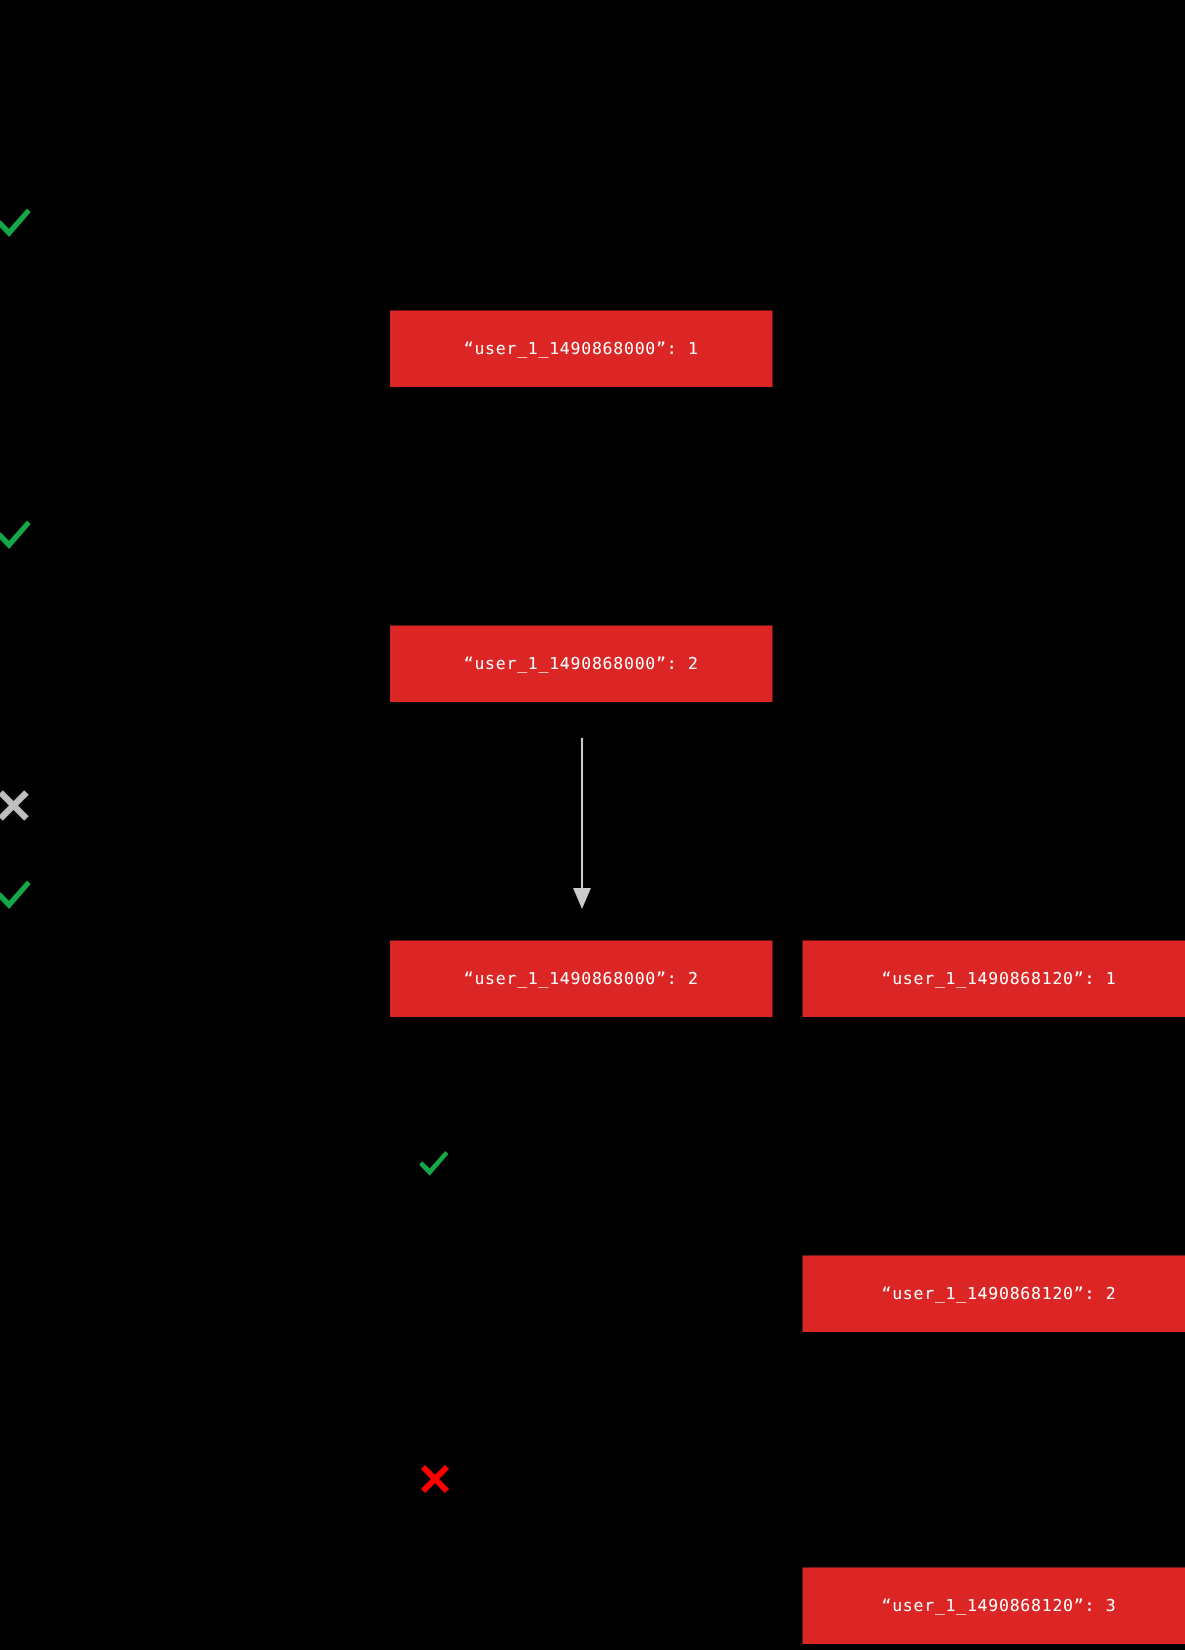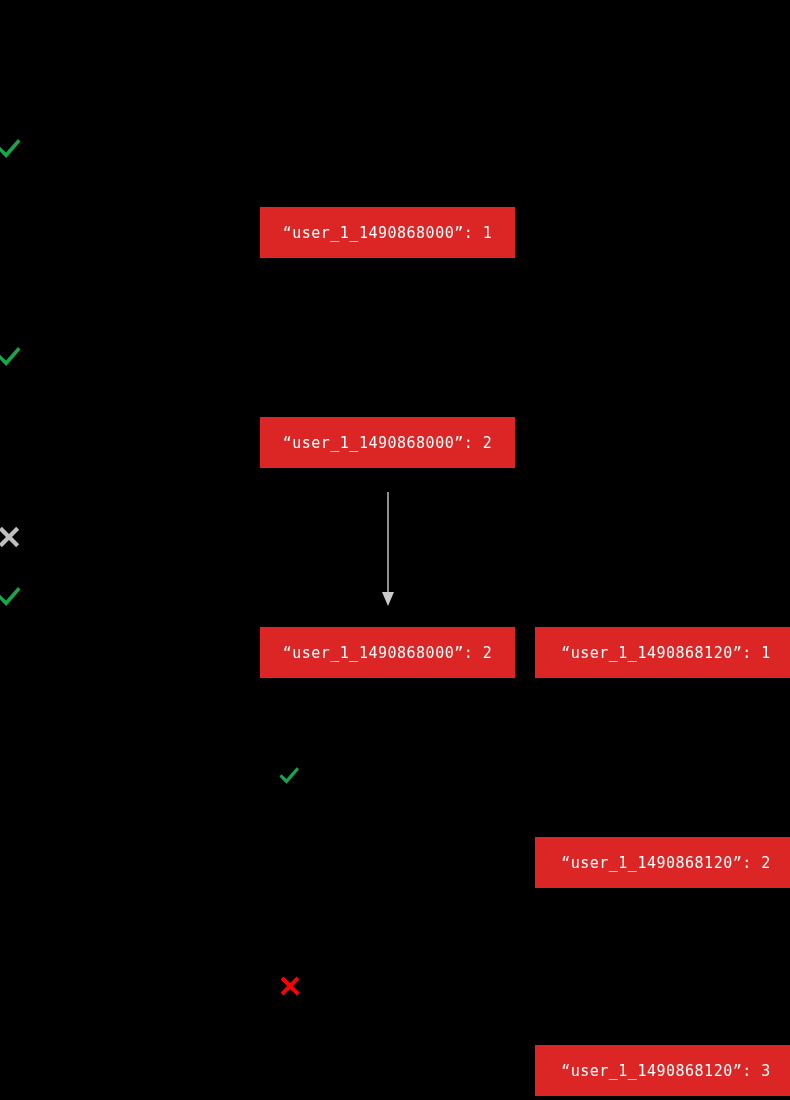--- a/index.html
+++ b/index.html
@@ -13,21 +13,21 @@
     height: 1100px;
     background: #000000;
     overflow: hidden;
     font-family: "DejaVu Sans Mono", "Liberation Mono", monospace;
   }
   .kv-box {
     position: absolute;
     background: #DC2626;
     color: #FFFFFF;
     font-family: "DejaVu Sans Mono", "Liberation Mono", monospace;
-    font-size: 15px;
+    font-size: 11px;
     letter-spacing: 0.5px;
     display: flex;
     align-items: center;
     justify-content: center;
     white-space: nowrap;
     box-sizing: border-box;
     padding: 0 14px;
   }
   .mark {
     position: absolute;

